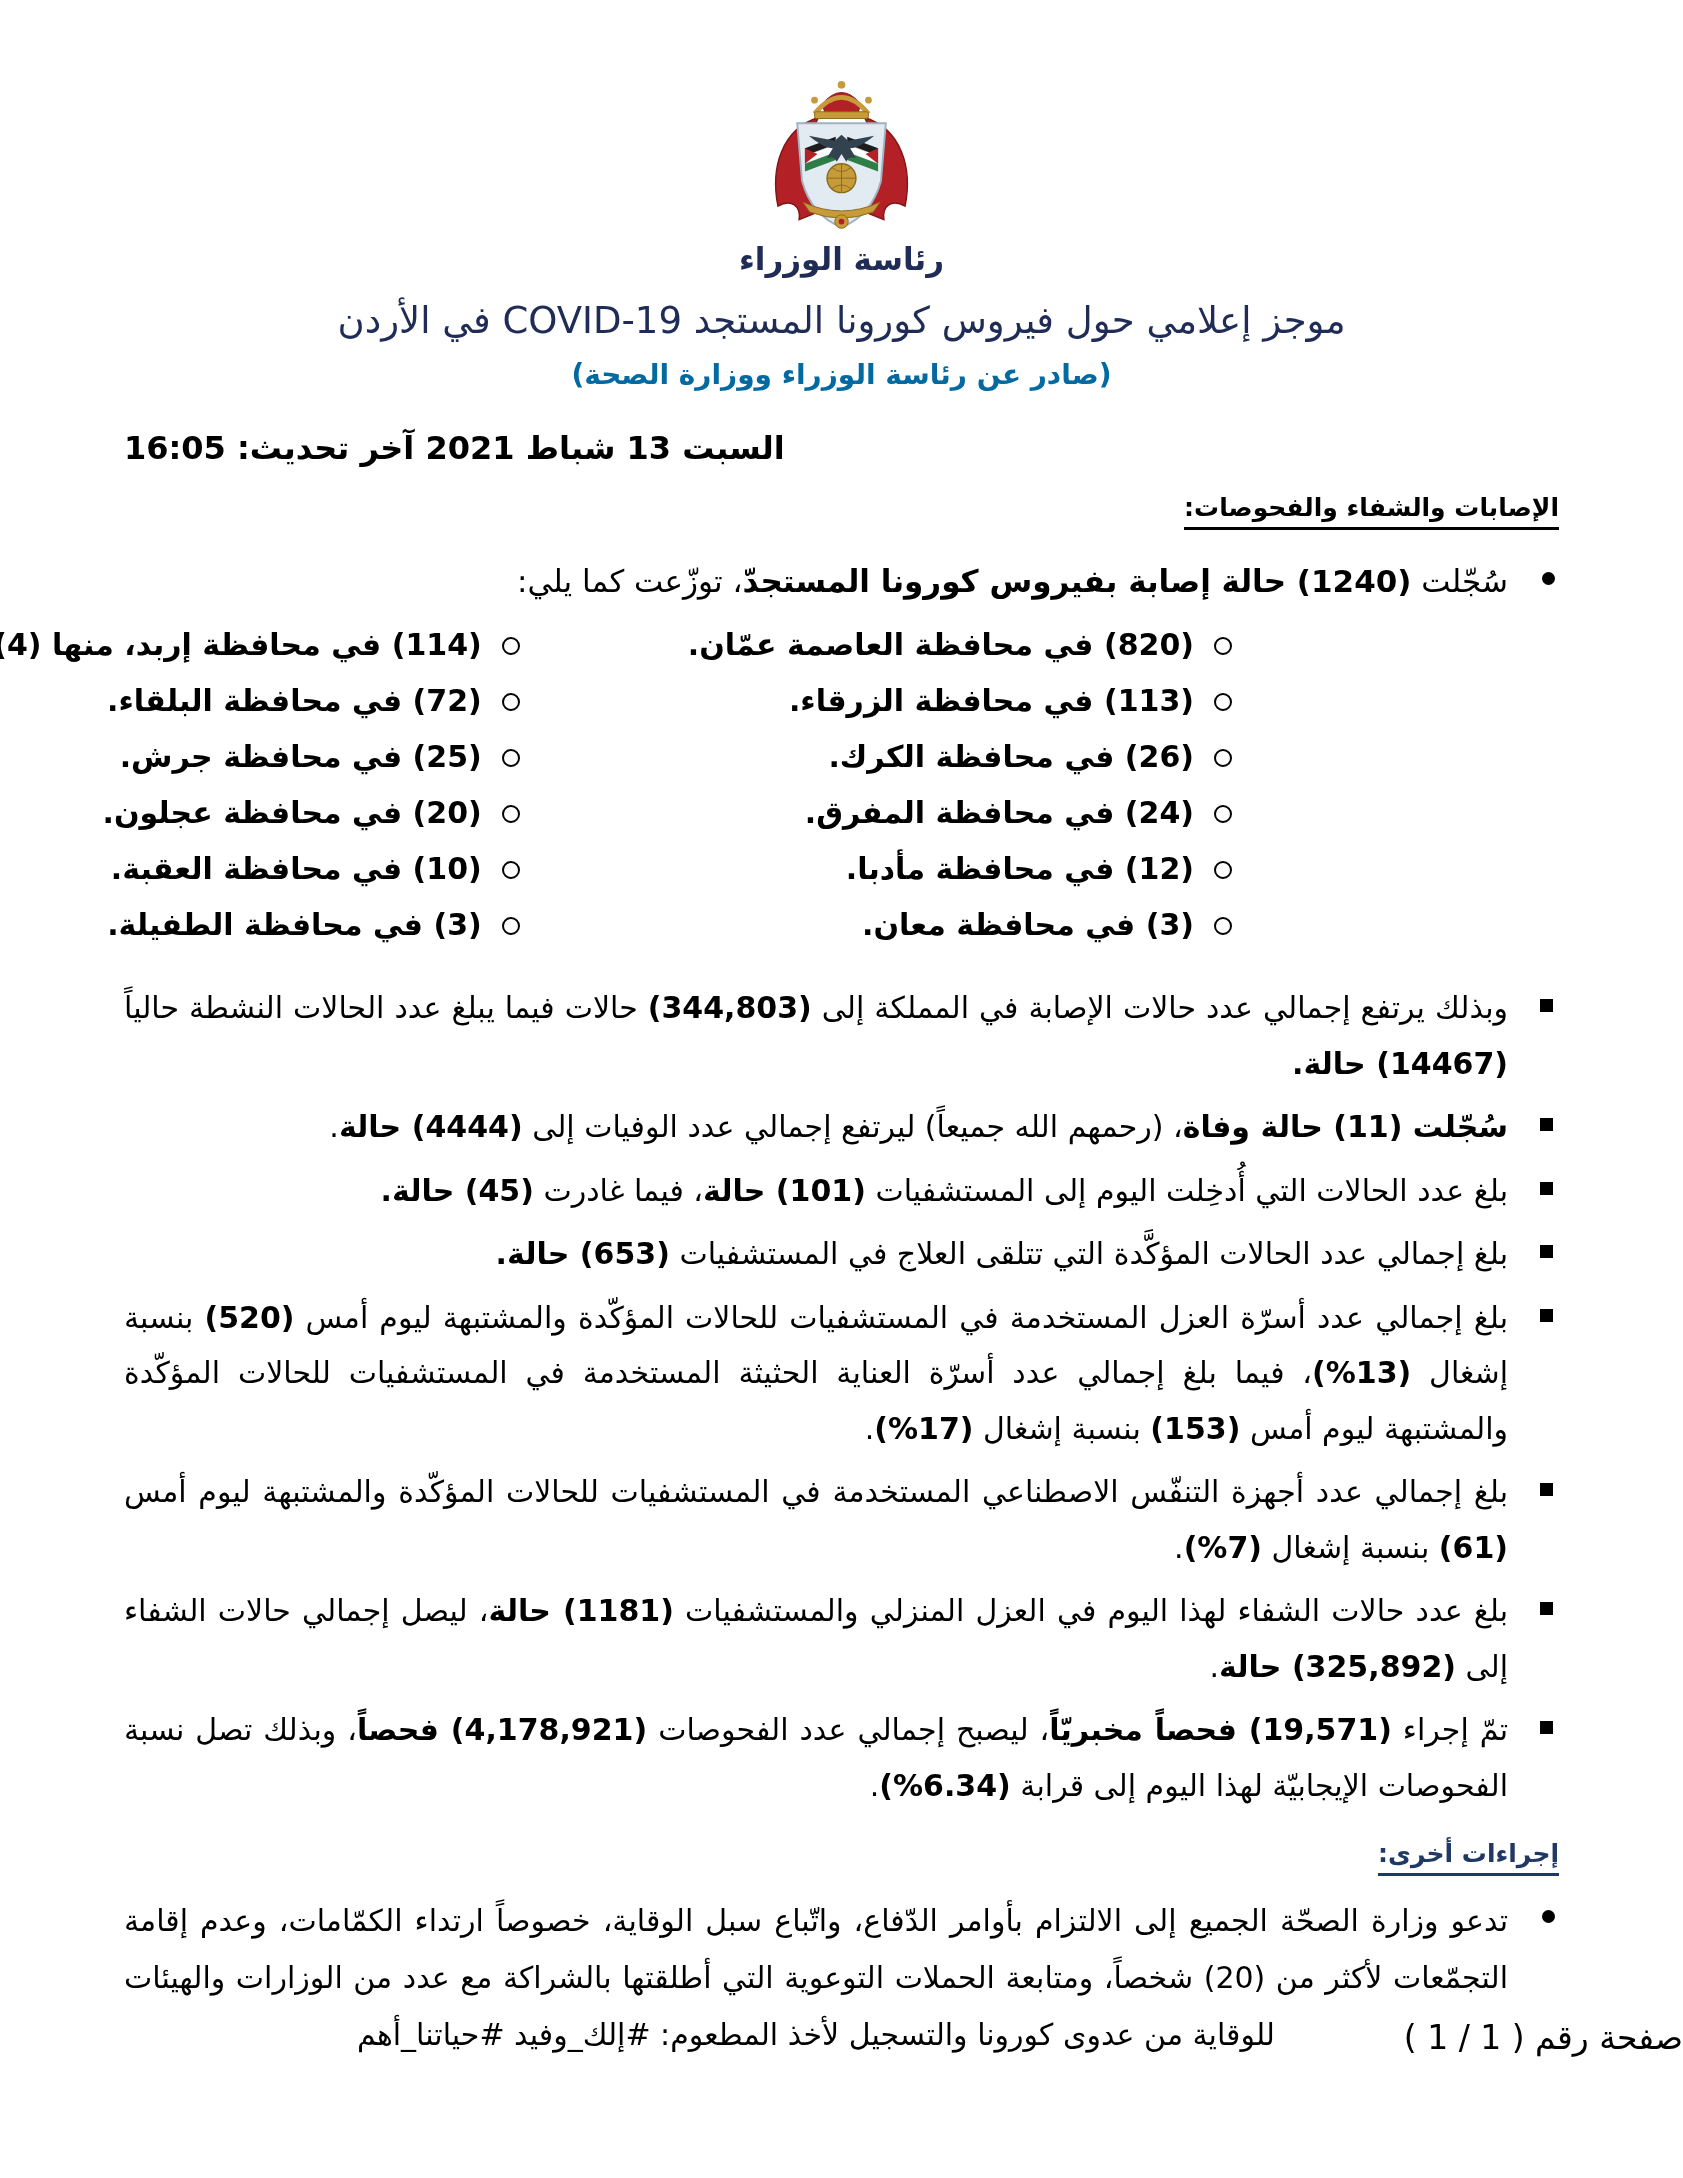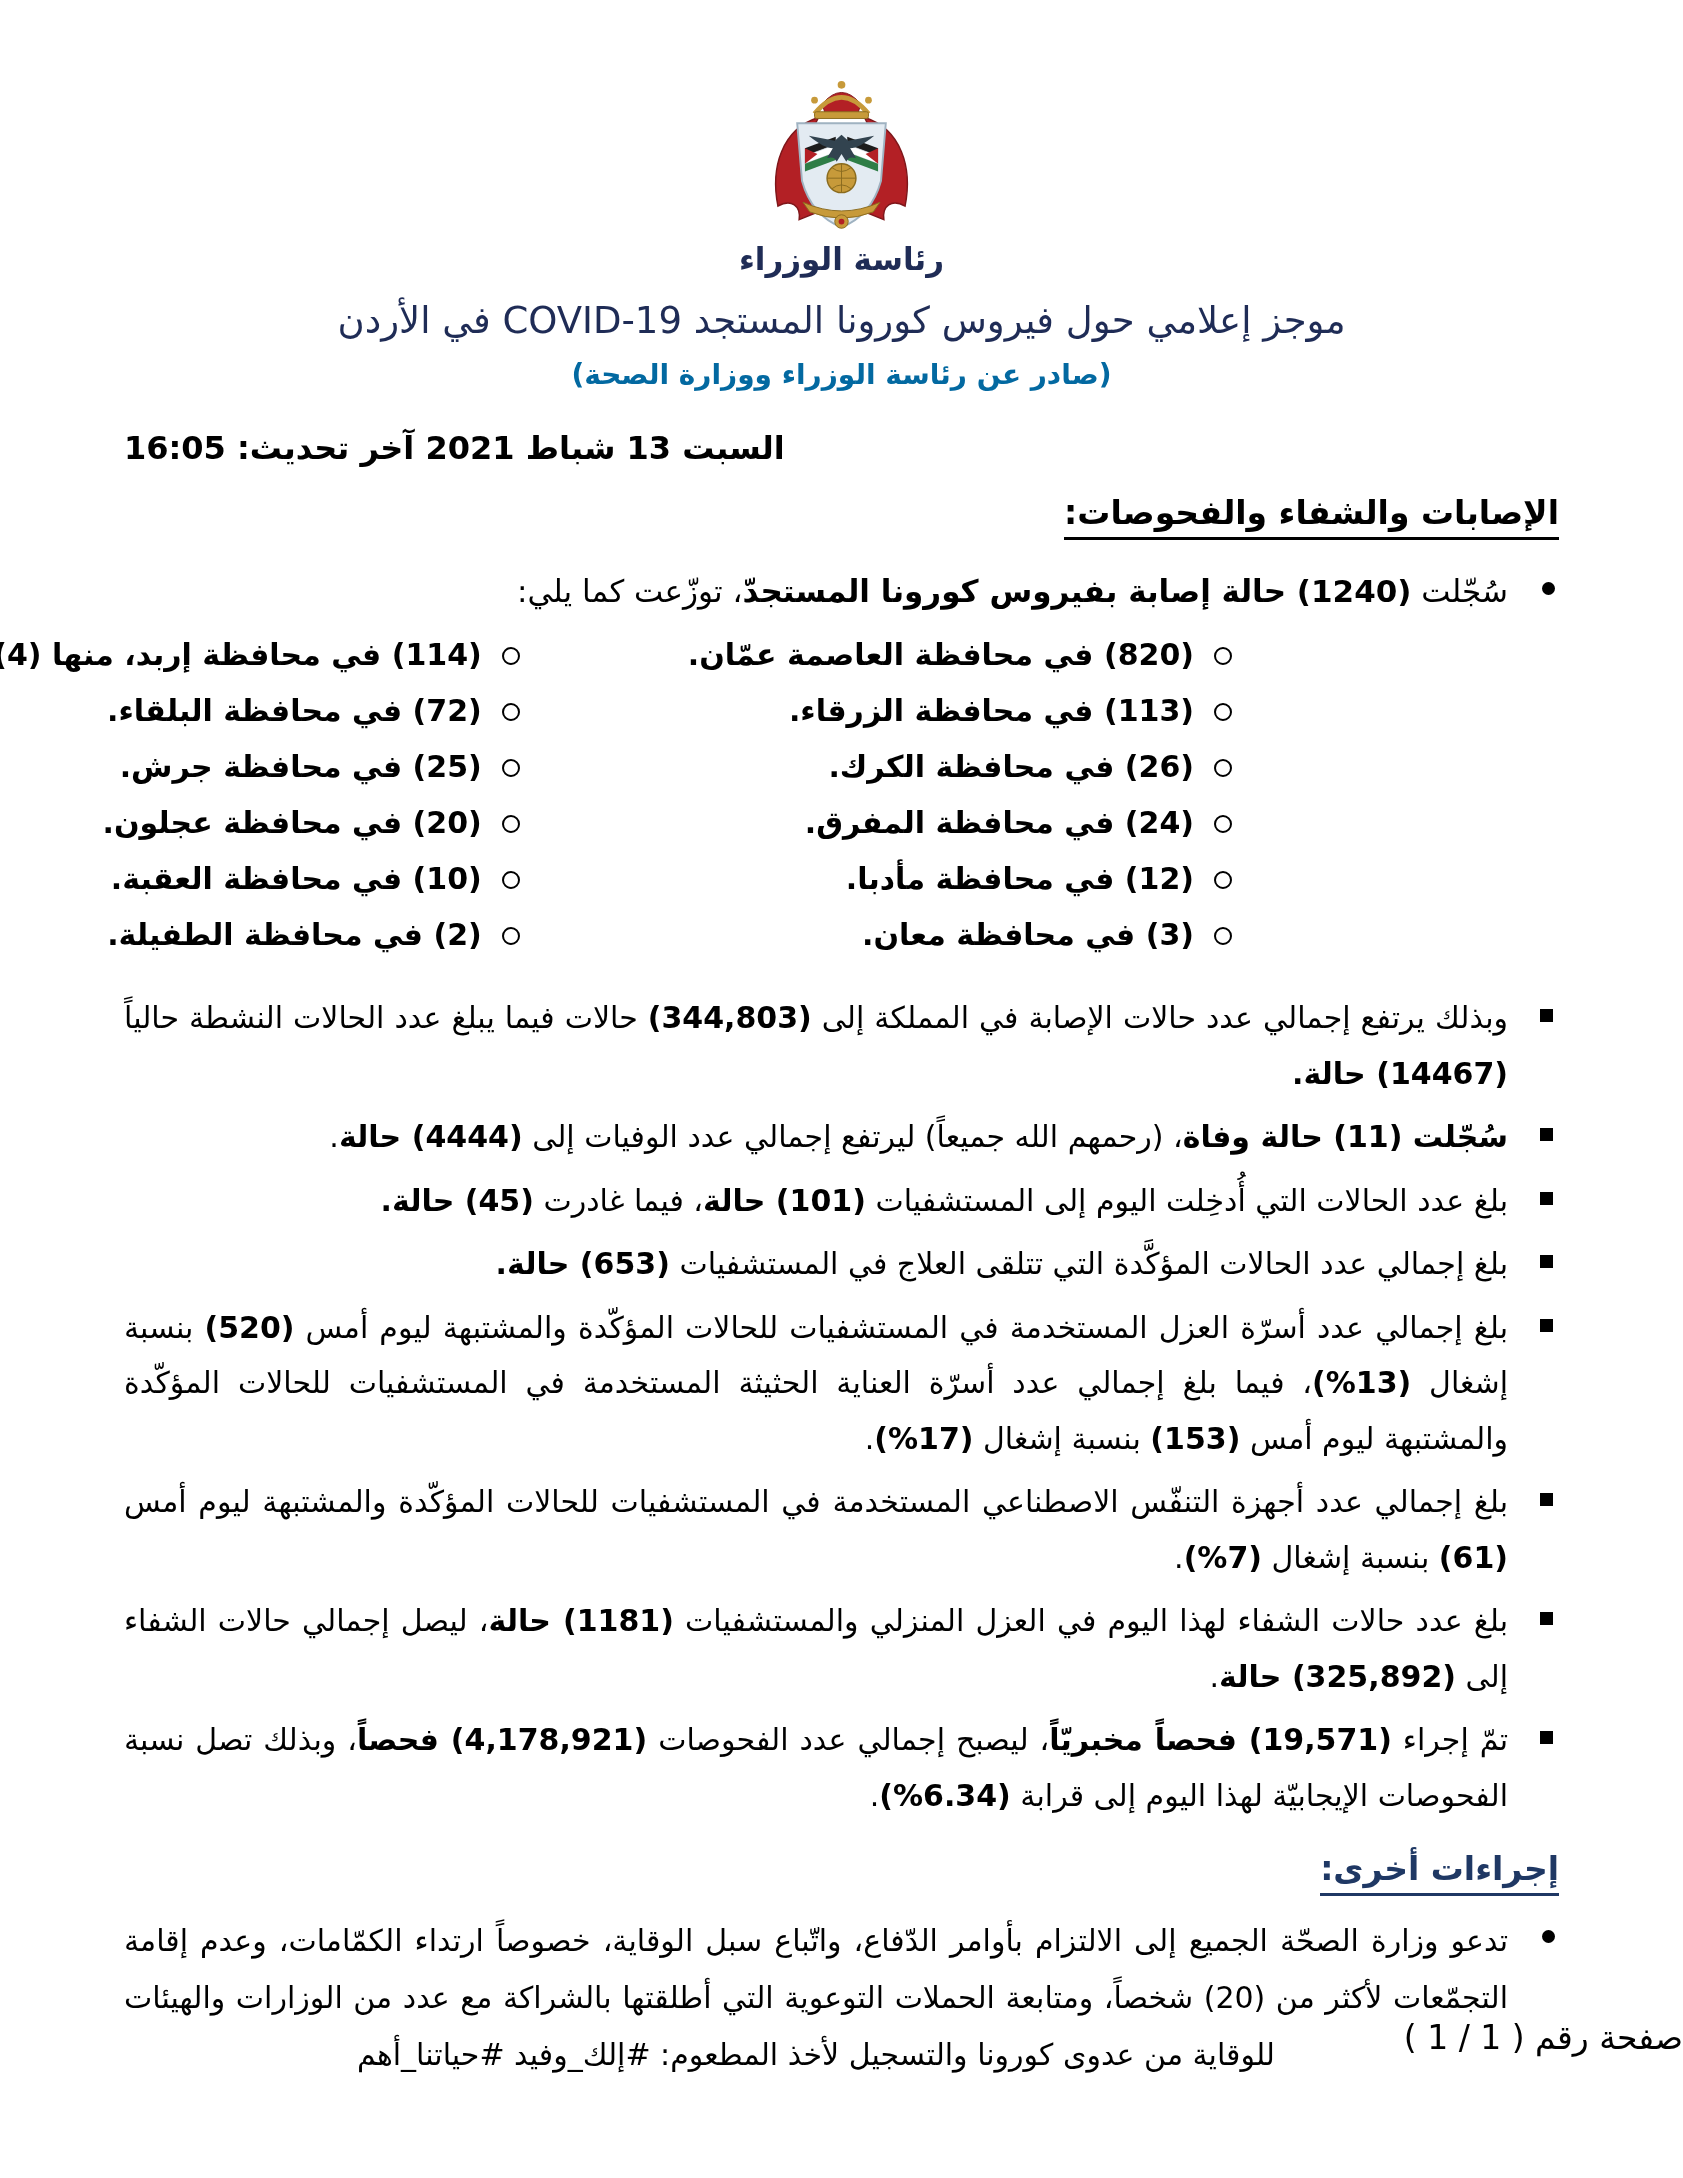--- a/index.html
+++ b/index.html
@@ -30,21 +30,21 @@
   .doc-subtitle {
     margin-top:16px;
     text-align:center;
     font-size:28px; font-weight:bold; color:#0369a1;
   }
   .date-line {
     margin-top:38px;
     text-align:left;
     font-size:32px; font-weight:bold; color:#000;
   }
-  .section-heading { margin-top:26px; font-size:33px; font-weight:bold; }
+  .section-heading { margin-top:26px; font-size:25px; font-weight:bold; }
   .section-heading span { display:inline-block; border-bottom:3.5px solid currentColor; padding-bottom:5px; }
   .section-heading.black { color:#000; }
   .section-heading.navy  { color:#1f3864; }
 
   
   .li { position:relative; padding-right:51px; font-size:31px; line-height:1.62; }
   .li .marker.disc {
     position:absolute; right:4px; top:16px;
     width:13px; height:13px; border-radius:50%; background:#000;
   }
@@ -199,21 +199,21 @@
         <li>
           <span class="marker ring"></span>
           <span class="li-text">(20) في محافظة عجلون.</span>
         </li>
         <li>
           <span class="marker ring"></span>
           <span class="li-text">(10) في محافظة العقبة.</span>
         </li>
         <li>
           <span class="marker ring"></span>
-          <span class="li-text">(2) في محافظة الطفيلة.</span>
+          <span class="li-text">(3) في محافظة الطفيلة.</span>
         </li>
       </ul>
   </div>
 
   <ul class="stats">
       <li><span class="marker square"></span><span class="li-text"><span>وبذلك يرتفع إجمالي عدد حالات الإصابة في المملكة إلى </span><span class="b">(344,803)</span><span> حالات فيما يبلغ عدد الحالات النشطة حالياً </span><span class="b">(14467) حالة.</span></span></li>
       <li><span class="marker square"></span><span class="li-text"><span class="b">سُجّلت (11) حالة وفاة</span><span>، (رحمهم الله جميعاً) ليرتفع إجمالي عدد الوفيات إلى </span><span class="b">(4444) حالة</span><span>.</span></span></li>
       <li><span class="marker square"></span><span class="li-text"><span>بلغ عدد الحالات التي أُدخِلت اليوم إلى المستشفيات </span><span class="b">(101) حالة</span><span>، فيما غادرت </span><span class="b">(45) حالة.</span></span></li>
       <li><span class="marker square"></span><span class="li-text"><span>بلغ إجمالي عدد الحالات المؤكَّدة التي تتلقى العلاج في المستشفيات </span><span class="b">(653) حالة.</span></span></li>
       <li><span class="marker square"></span><span class="li-text"><span>بلغ إجمالي عدد أسرّة العزل المستخدمة في المستشفيات للحالات المؤكّدة والمشتبهة ليوم أمس </span><span class="b">(520)</span><span> بنسبة إشغال </span><span class="b">⁦(%13)⁩</span><span>، فيما بلغ إجمالي عدد أسرّة العناية الحثيثة المستخدمة في المستشفيات للحالات المؤكّدة والمشتبهة ليوم أمس </span><span class="b">(153)</span><span> بنسبة إشغال </span><span class="b">⁦(%17)⁩</span><span>.</span></span></li>

